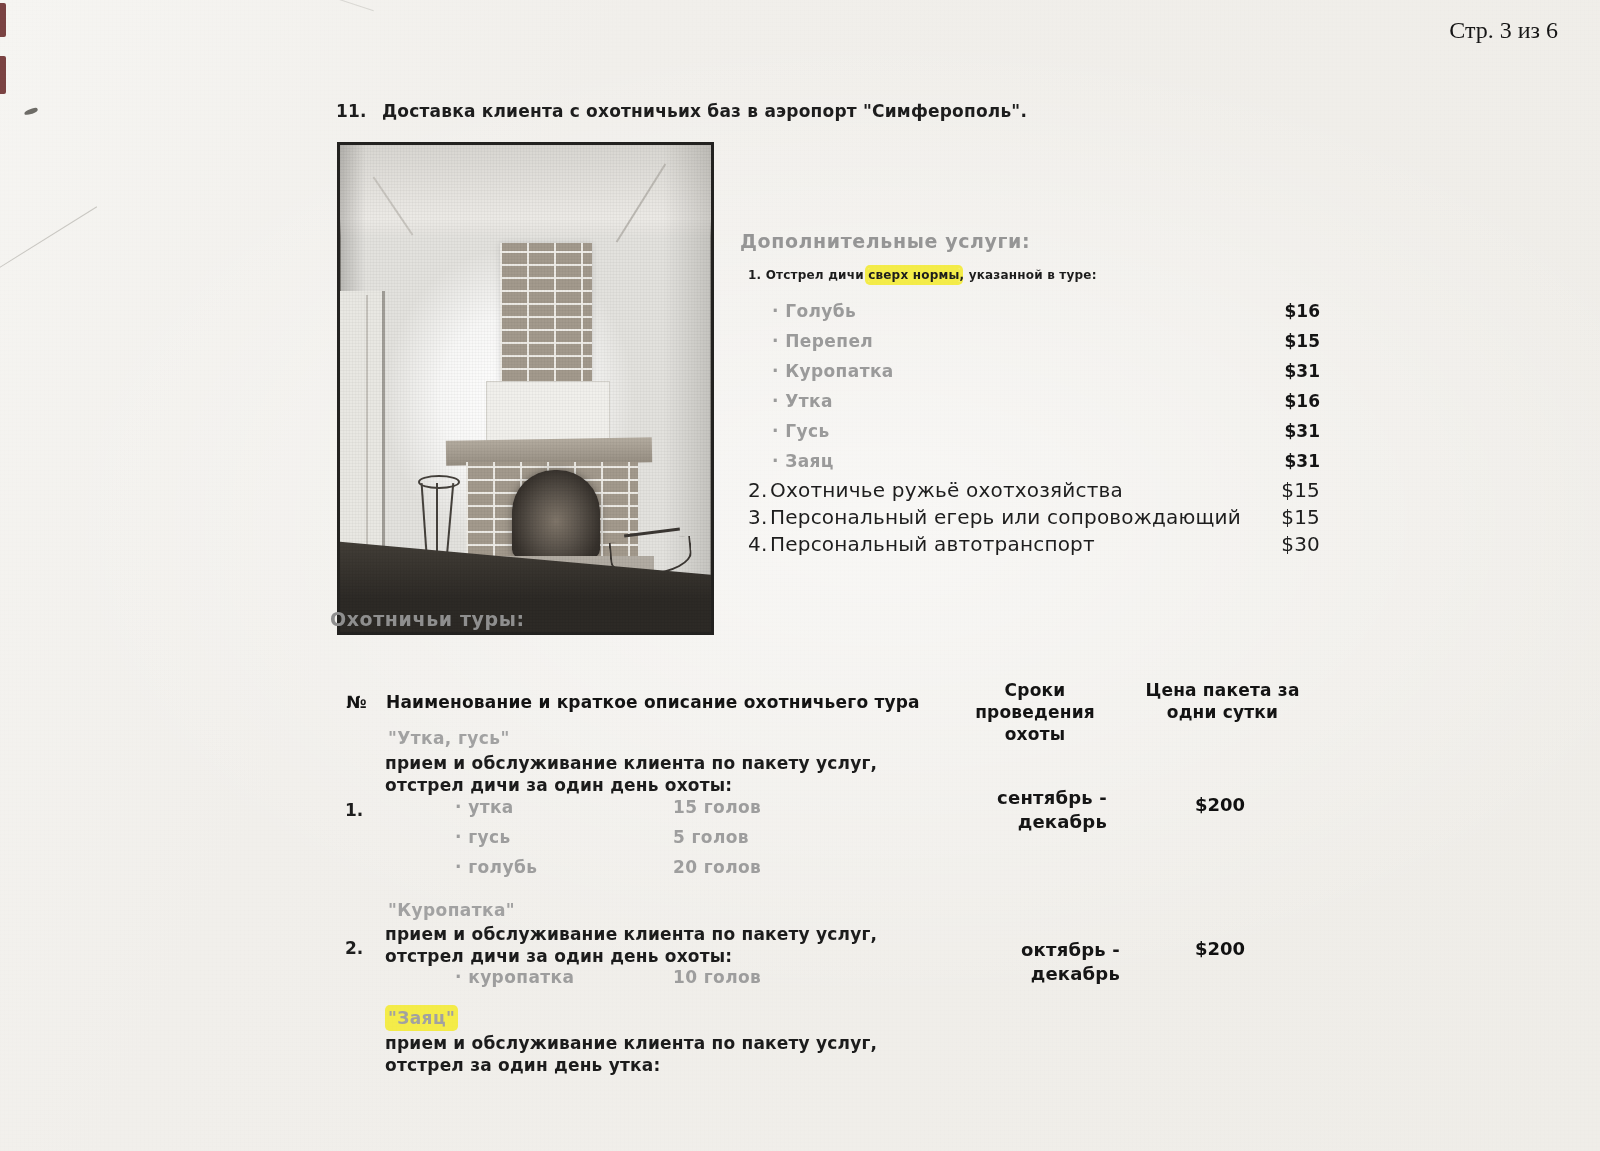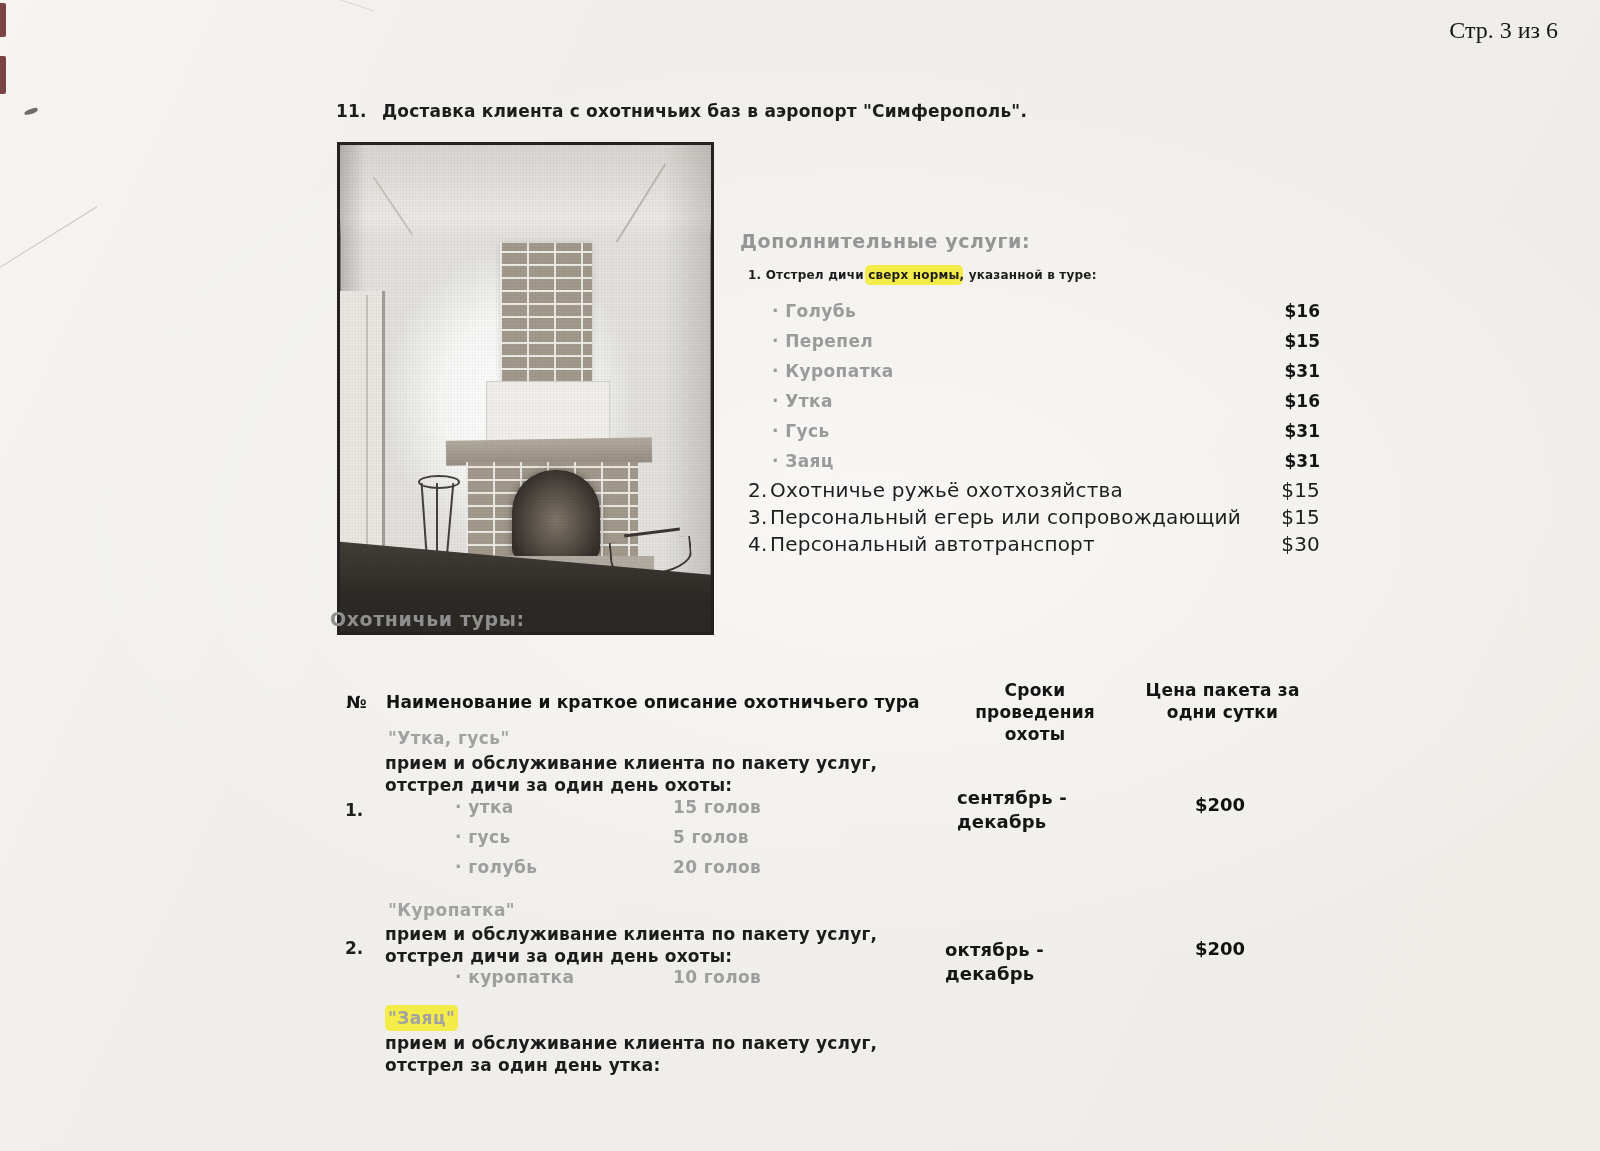--- a/index.html
+++ b/index.html
@@ -92,21 +92,21 @@
   .th-price{left:1140px;top:679px;width:165px;text-align:center;line-height:22px;}
 
   .row{left:345px;width:975px;}
   .r-title{position:absolute;left:43px;font-size:17px;font-weight:bold;color:#a2a2a2;letter-spacing:.4px;}
   .r-desc{position:absolute;left:40px;width:535px;font-size:17px;font-weight:bold;line-height:22px;color:#1c1c1c;letter-spacing:.2px;}
   .r-num{position:absolute;left:0;font-size:17px;font-weight:bold;}
   .r-quota{position:absolute;left:110px;width:420px;}
   .q-row{display:flex;height:30px;align-items:center;font-size:17px;font-weight:bold;color:#9e9e9e;letter-spacing:.4px;}
   .q-row .qn{width:218px;}
   .q-row .qn::before{content:"· ";}
-  .r-dates{position:absolute;left:600px;width:175px;text-align:left;font-size:18px;font-weight:bold;line-height:24px;color:#161616;letter-spacing:.2px;}
+  .r-dates{position:absolute;left:600px;width:175px;text-align:right;font-size:18px;font-weight:bold;line-height:24px;color:#161616;letter-spacing:.2px;}
   .r-price{position:absolute;left:800px;width:150px;text-align:center;font-size:18px;font-weight:bold;color:#111;}
 
   
   .edge-mark{left:0;width:6px;background:#5d1716;opacity:.8;border-radius:0 2px 2px 0;}
   .squiggle{left:24px;top:109px;width:14px;height:5px;background:#4c4a45;border-radius:60% 40% 50% 50%;transform:rotate(-18deg);opacity:.8;}
   .crease{left:-14px;top:238px;width:120px;height:1px;background:rgba(120,118,110,.35);transform:rotate(-32deg);}
   .crease2{left:120px;top:-30px;width:260px;height:1px;background:rgba(140,138,130,.25);transform:rotate(18deg);}
 </style>
 </head>
 <body>

